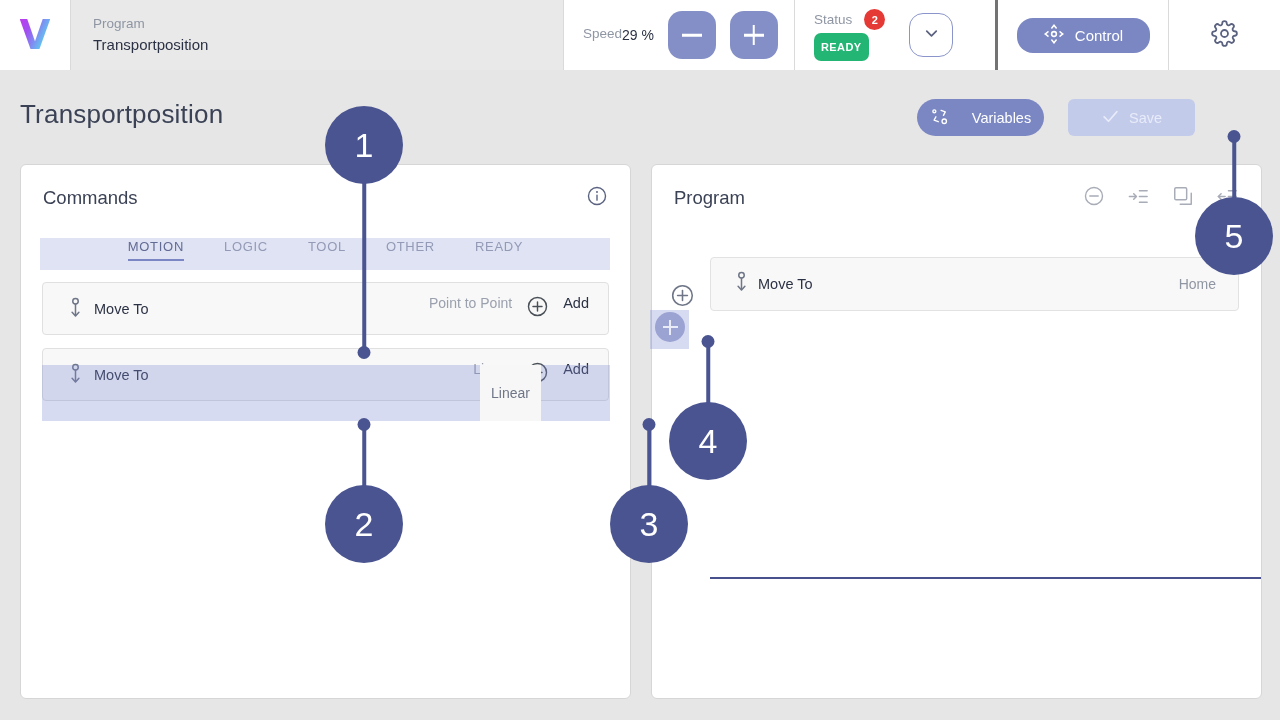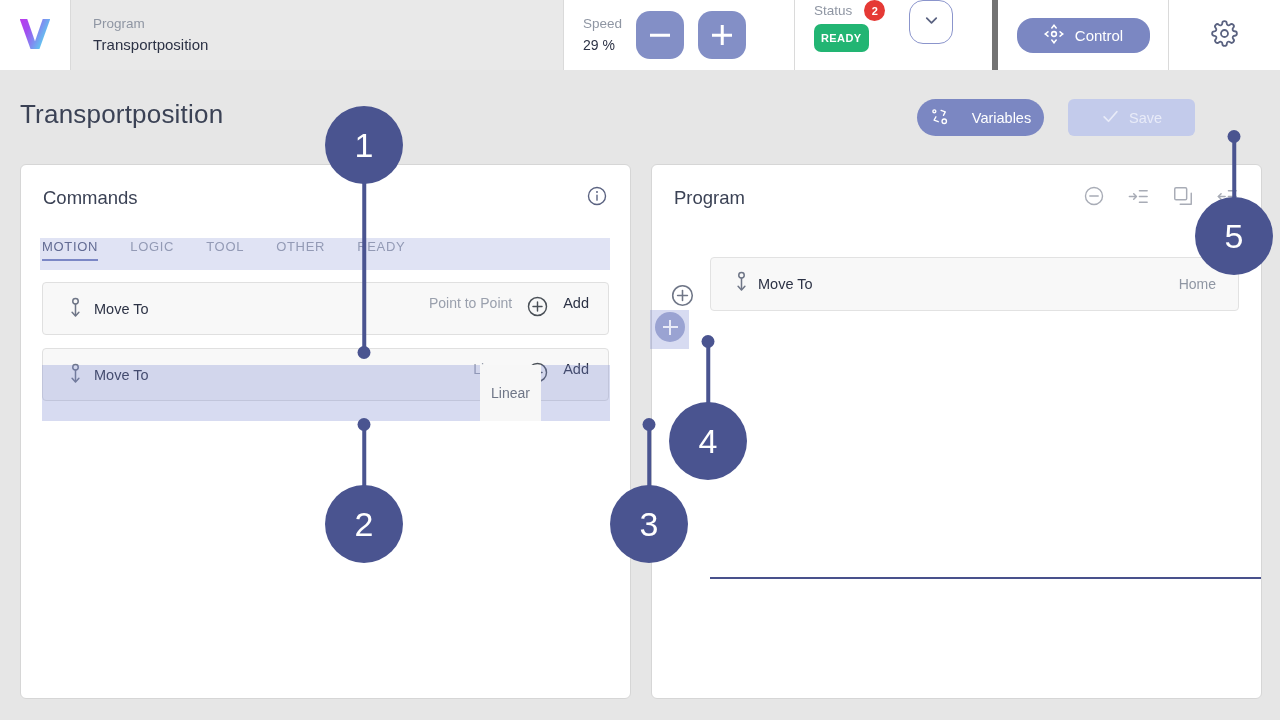--- a/index.html
+++ b/index.html
@@ -42,40 +42,40 @@
   }
   .prog-label { font-size: 13.5px; color: #8f96a3; line-height: 20px; }
   .prog-name  { font-size: 15px; color: #2c3245; line-height: 22px; }
 
   .speed-cell {
     flex: 0 0 231px; width: 231px;
     display: flex; align-items: center; gap: 14px;
     padding-left: 19px;
     border-right: 1px solid #dadada;
   }
-  .speed-text { display: flex; flex-direction: column; }
+  .speed-text { display: flex; flex-direction: row; }
   .speed-label { font-size: 13.5px; color: #8f96a3; line-height: 20px; }
   .speed-val   { font-size: 14px; color: #2c3245; line-height: 22px; }
   .sq-btn {
     width: 48px; height: 48px; border-radius: 14px;
     background: #838fc6; border: none;
     position: relative; cursor: pointer;
   }
   .sq-btn::before, .sq-btn::after {
     content: ""; position: absolute; background: #ffffff;
     left: 50%; top: 50%; transform: translate(-50%, -50%);
   }
   .sq-btn::before { width: 20px; height: 2.5px; }
   .sq-btn.plus::after { width: 2.5px; height: 20px; }
 
   .status-cell {
     flex: 0 0 203px; width: 203px;
-    display: flex; align-items: flex-start; gap: 24px;
+    display: flex; align-items: center; gap: 24px;
     padding-left: 19px;
-    border-right: 6px solid #737373;
+    border-right: 3px solid #737373;
   }
   .status-text { display: flex; flex-direction: column; gap: 3px; }
   .status-row1 { display: flex; align-items: center; gap: 12px; }
   .status-label { font-size: 13.5px; color: #8f96a3; line-height: 18px; }
   .notif-badge {
     width: 21px; height: 21px; border-radius: 50%;
     background: #e53935; color: #fff;
     font-size: 11px; font-weight: bold;
     display: flex; align-items: center; justify-content: center;
   }
@@ -147,21 +147,21 @@
   .panel-head {
     position: relative; height: 66px;
     display: flex; align-items: center; padding: 0 22px;
   }
   .panel-title { font-size: 18.5px; color: #3b4255; }
   .panel-tools { margin-left: auto; display: flex; align-items: center; gap: 22px; }
 
   
   .tabbar {
     position: relative; height: 30px; margin: 0 21px;
-    display: flex; align-items: flex-end; gap: 32px;
+    display: flex; align-items: flex-end; gap: 40px; justify-content: center;
   }
   .tab {
     font-size: 13px; letter-spacing: .7px; color: #9aa0ad;
     padding-bottom: 7px; cursor: pointer; position: relative;
   }
   .tab.active { color: #5a6280; }
   .tab.active::after {
     content: ""; position: absolute; left: 0; right: 0; bottom: 0;
     height: 2.5px; background: #7b87c2;
   }

